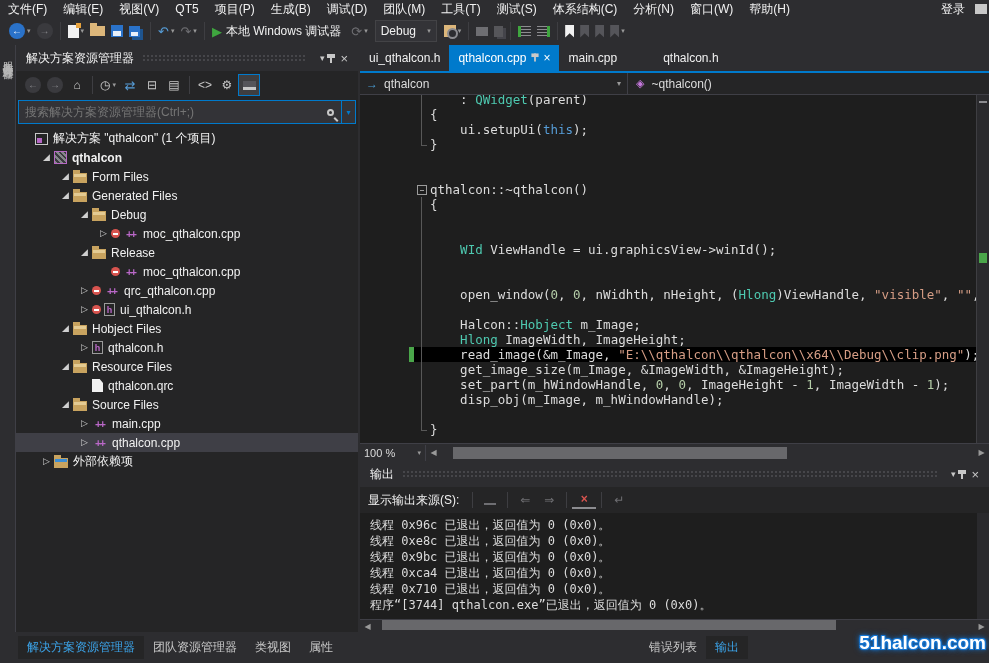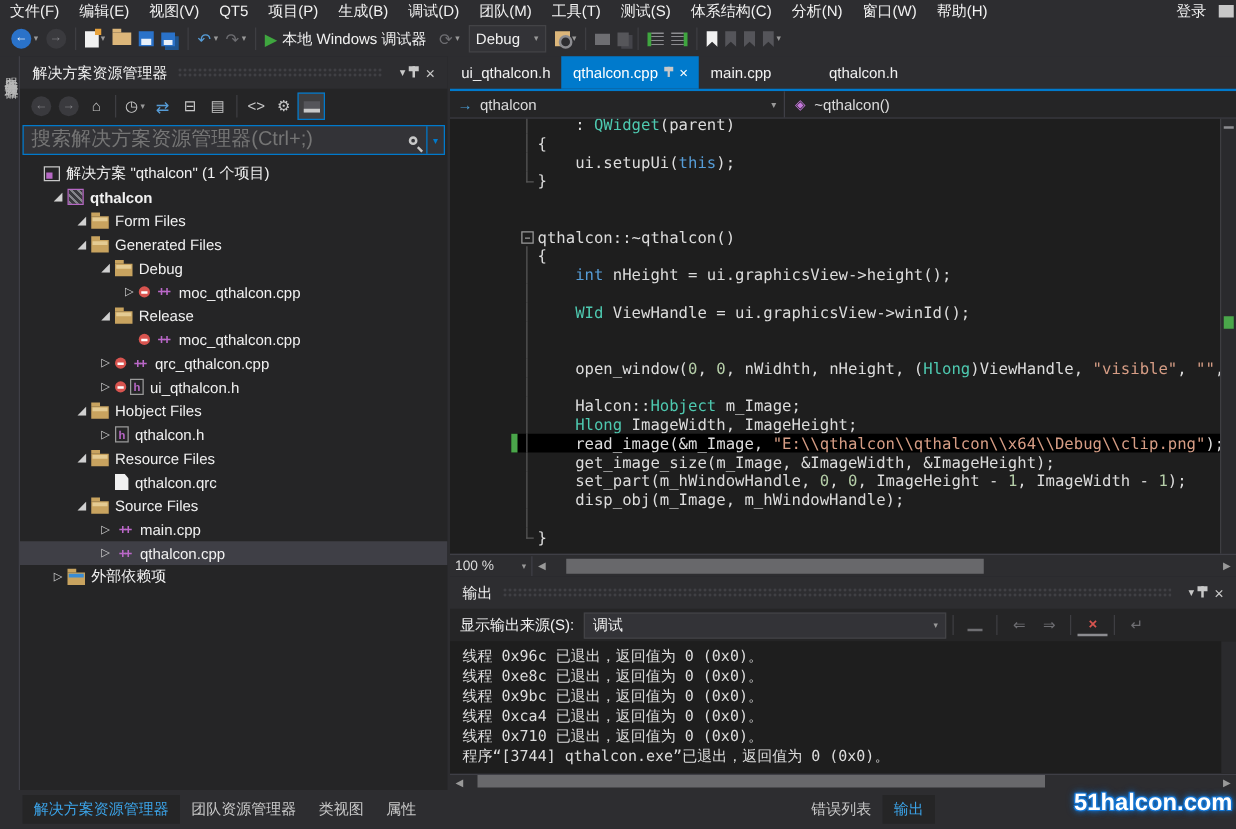--- a/index.html
+++ b/index.html
@@ -77,21 +77,21 @@
     background:radial-gradient(circle,#46464A 1px,transparent 1px); background-size:4px 4px; }
   .se-title .chev { font-size:9px; color:#C8C8C8; padding:0 6px; }
   .se-title .closex { font-size:13px; color:#C8C8C8; padding:0 4px 0 8px; }
   .se-toolbar { height:28px; display:flex; align-items:center; padding:0 6px; }
   .se-tb-btn { display:flex; align-items:center; justify-content:center; width:22px; height:22px;
     background:none; border:0; color:#C8C8C8; font-size:12px; }
   .se-tb-btn.hl { border:1px solid #007ACC; background:#3E3E40; }
   .se-search { margin:1px 2px; height:24px; border:1px solid #007ACC; display:flex; align-items:center;
     background:#333337; }
   .se-search input { flex:1; background:transparent; border:0; outline:none; color:#999;
-    font-size:16px; padding:0 6px; font-family:inherit; }
+    font-size:12px; padding:0 6px; font-family:inherit; }
   .se-search .sbtn { width:22px; height:100%; display:flex; align-items:center; justify-content:center;
     background:none; border:0; }
   .se-search .ddbtn { width:14px; height:100%; border-left:1px solid #007ACC; display:flex;
     align-items:center; justify-content:center; color:#007ACC; font-size:8px; background:none; border-top:0;
     border-right:0; border-bottom:0; }
   .tree { flex:1; overflow:hidden; padding-top:4px; }
   .trow { display:flex; align-items:center; height:19px; font-size:12px; color:#F1F1F1; white-space:nowrap; }
   .trow.sel { background:#3F3F46; }
   .trow.bold { font-weight:bold; }
   .arrowcell { width:15px; flex:none; text-align:center; font-size:9px; color:#D0D0D0; line-height:1; }
@@ -547,21 +547,20 @@
                 <span class="chg"></span>
                 <span class="fold bar"></span>
                 <span class="ct"><span class="pl">{</span></span>
               </span>
             </div>
             <div class="cl">
               <span class="cl-g"></span>
               <span class="cl-rest">
                 <span class="chg"></span>
                 <span class="fold bar"></span>
-                <span class="ct"><span class="pl">    </span><span class="kw">int</span><span class="pl"> nHeight = ui.graphicsView-&gt;height();</span></span>
               </span>
             </div>
             <div class="cl">
               <span class="cl-g"></span>
               <span class="cl-rest">
                 <span class="chg"></span>
                 <span class="fold bar"></span>
                 <span class="ct"></span>
               </span>
             </div>
@@ -691,24 +690,20 @@
       <div class="output">
         <div class="out-title">
           <span class="out-title-text">输出</span>
           <span class="out-title-fill"></span>
           <span class="chev">▾</span>
           <span><span class="pin-shape"></span></span>
           <span class="closex">×</span>
         </div>
         <div class="out-toolbar">
           <span class="out-src-label">显示输出来源(S):</span>
-          <div class="out-combo">
-            <span>调试</span>
-            <span class="caret">▾</span>
-          </div>
           <span class="ot-sep"></span>
           <span id="out-tb-icons" style="display:flex;align-items:center">
               <button class="ot-btn">
                 <span class="shape sh-gotosrc"></span>
               </button>
               <span class="ot-sep"></span>
               <button class="ot-btn">⇐</button>
               <button class="ot-btn">⇒</button>
               <span class="ot-sep"></span>
               <button class="ot-btn red">×</button>

